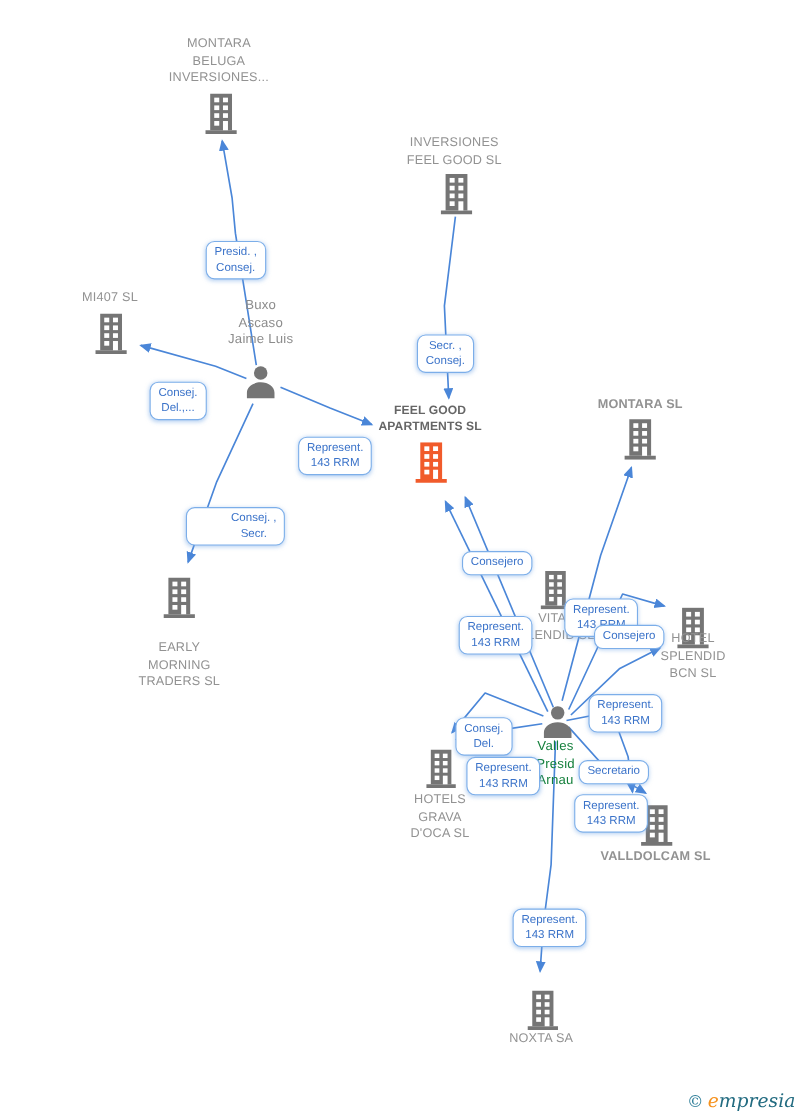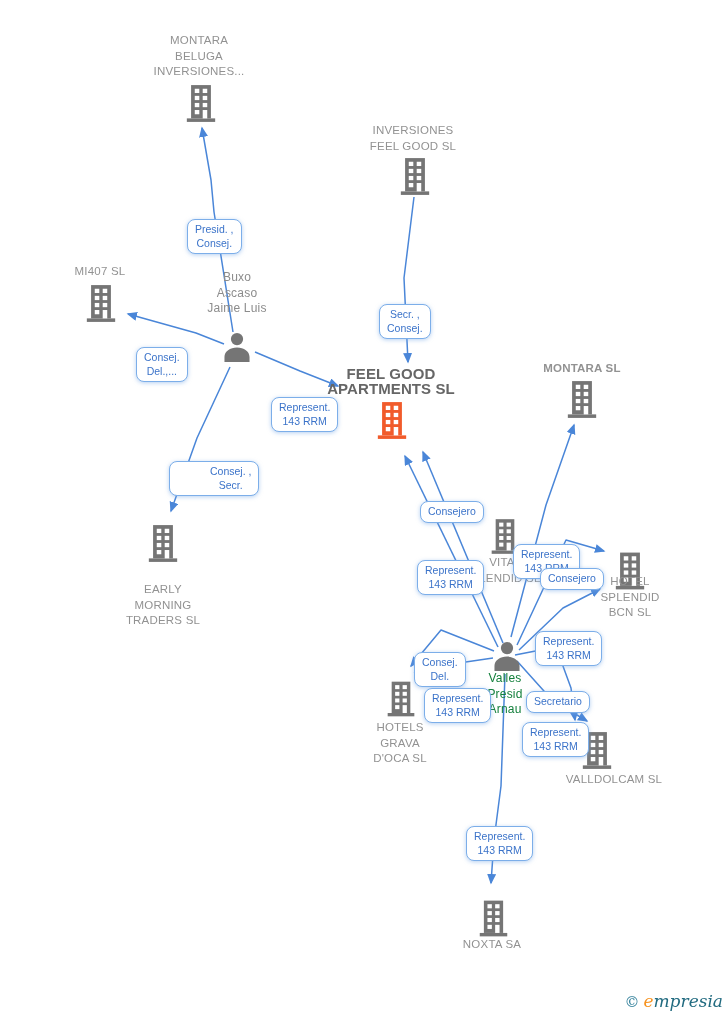--- a/index.html
+++ b/index.html
@@ -7,21 +7,21 @@
     position:relative; width:728px; height:1015px; background:#ffffff;
     font-family:"Liberation Sans", sans-serif; overflow:hidden;
   }
   svg.edges { position:absolute; left:0; top:0; z-index:1; }
   .node-icon { position:absolute; z-index:2; }
   .node-label {
     position:absolute; z-index:2; width:150px; text-align:center;
     font-size:11.5px; line-height:15.5px; letter-spacing:0.2px;
   }
   .node-label span { display:block; }
-  .node-label.focus { font-weight:bold; font-size:15px; line-height:15px; letter-spacing:0.1px; }
+  .node-label.focus { font-weight:bold; font-size:11px; line-height:15px; letter-spacing:0.1px; }
   .rel-box {
     position:absolute; z-index:3; background:#ffffff;
     border:1.5px solid #7caee9; border-radius:8px;
     font-size:10.5px; line-height:13.5px; padding:3px 7px;
     text-align:center; white-space:nowrap;
     box-shadow:0 1px 4px rgba(120,170,230,0.55);
     cursor:pointer;
     margin-top:40px;
   }
   .rel-box span { display:block; }
@@ -252,21 +252,21 @@
             <rect x="7.6" y="2.6" width="3.2" height="3"></rect>
             <rect x="13.2" y="2.6" width="3.2" height="3"></rect>
             <rect x="7.6" y="7.6" width="3.2" height="3"></rect>
             <rect x="13.2" y="7.6" width="3.2" height="3"></rect>
             <rect x="7.6" y="12.6" width="3.2" height="3"></rect>
             <rect x="13.2" y="12.6" width="3.2" height="3"></rect>
             <rect x="7.6" y="17.6" width="3.2" height="3"></rect>
             <rect x="13.2" y="17.6" width="3.2" height="5.9"></rect>
           </g>
         </svg></div>
-      <div class="node-label" style="left: 539px; top: 772px; color: rgb(146, 146, 146);">
+      <div class="node-label" style="left: 521px; top: 772px; color: rgb(146, 146, 146); font-weight: bold;">
         <span>VALLDOLCAM SL</span>
       </div>
     </div>
     <div class="node">
       <div class="node-icon" style="left: 477px; top: 899px;"><svg viewBox="0 0 24 26" width="33" height="39">
           <path fill="#757575" d="M2 23.5h20v2.5H2z"></path>
           <path fill="#757575" d="M5 0h14v23.5H5z"></path>
           <g fill="#ffffff">
             <rect x="7.6" y="2.6" width="3.2" height="3"></rect>
             <rect x="13.2" y="2.6" width="3.2" height="3"></rect>

